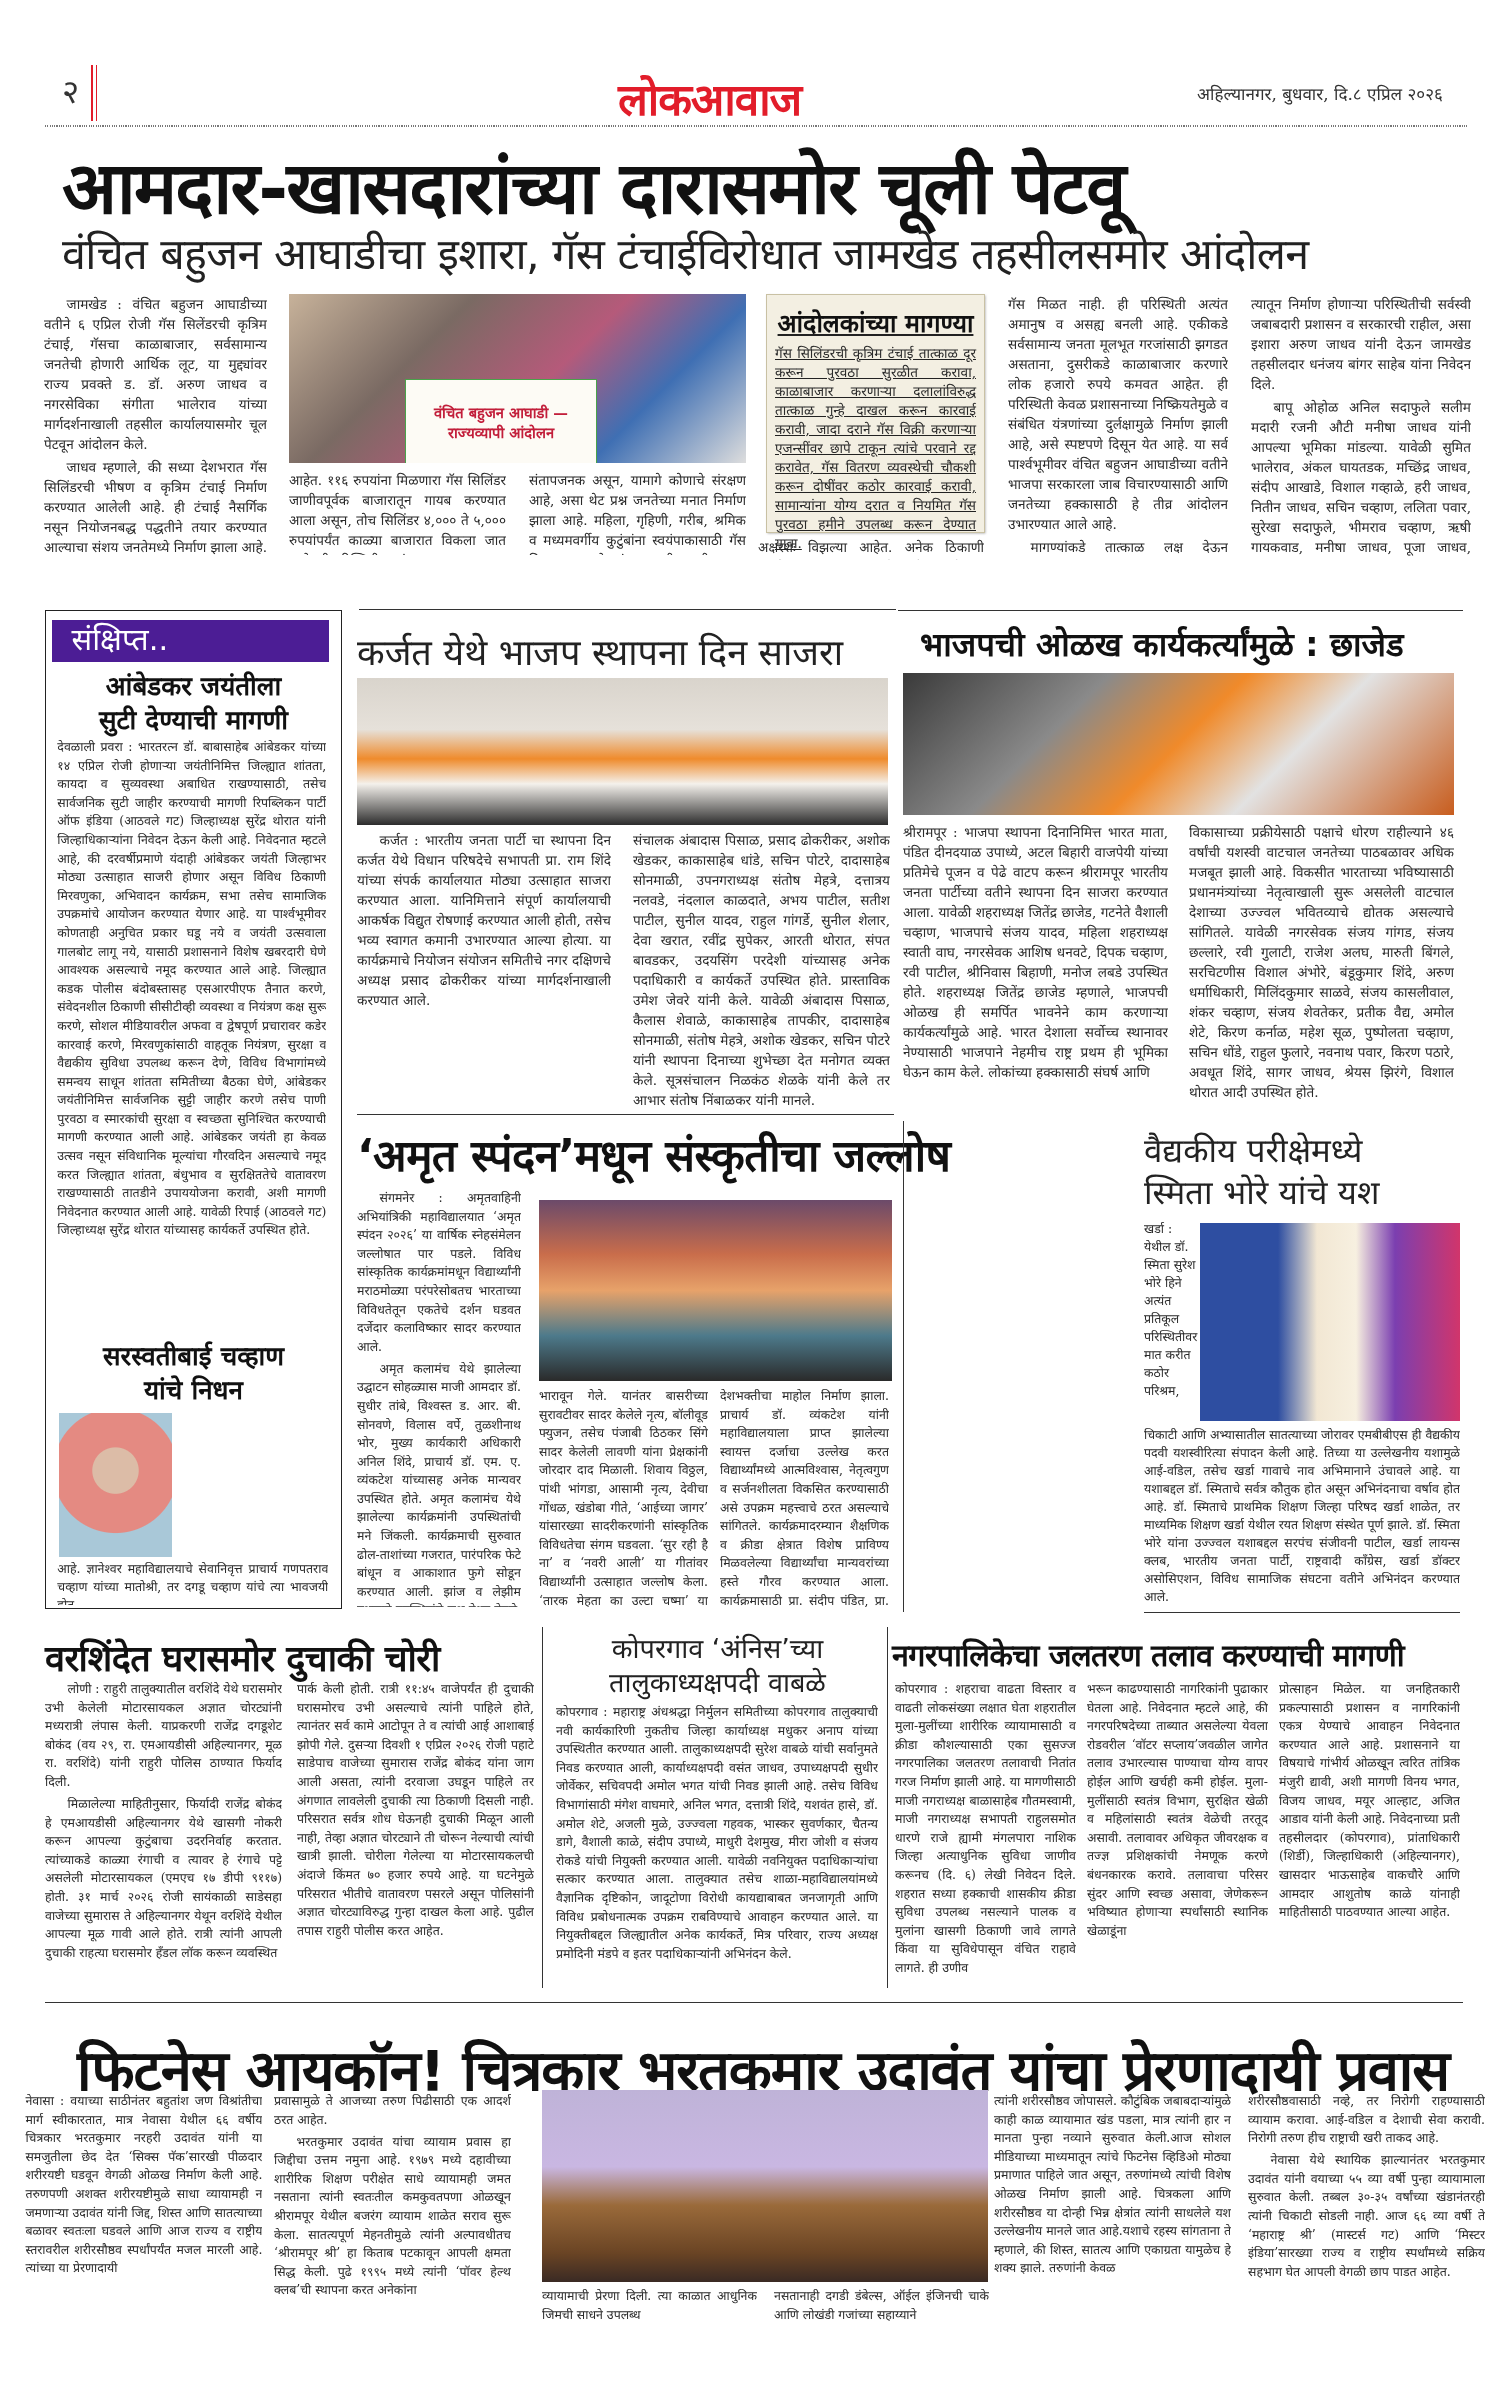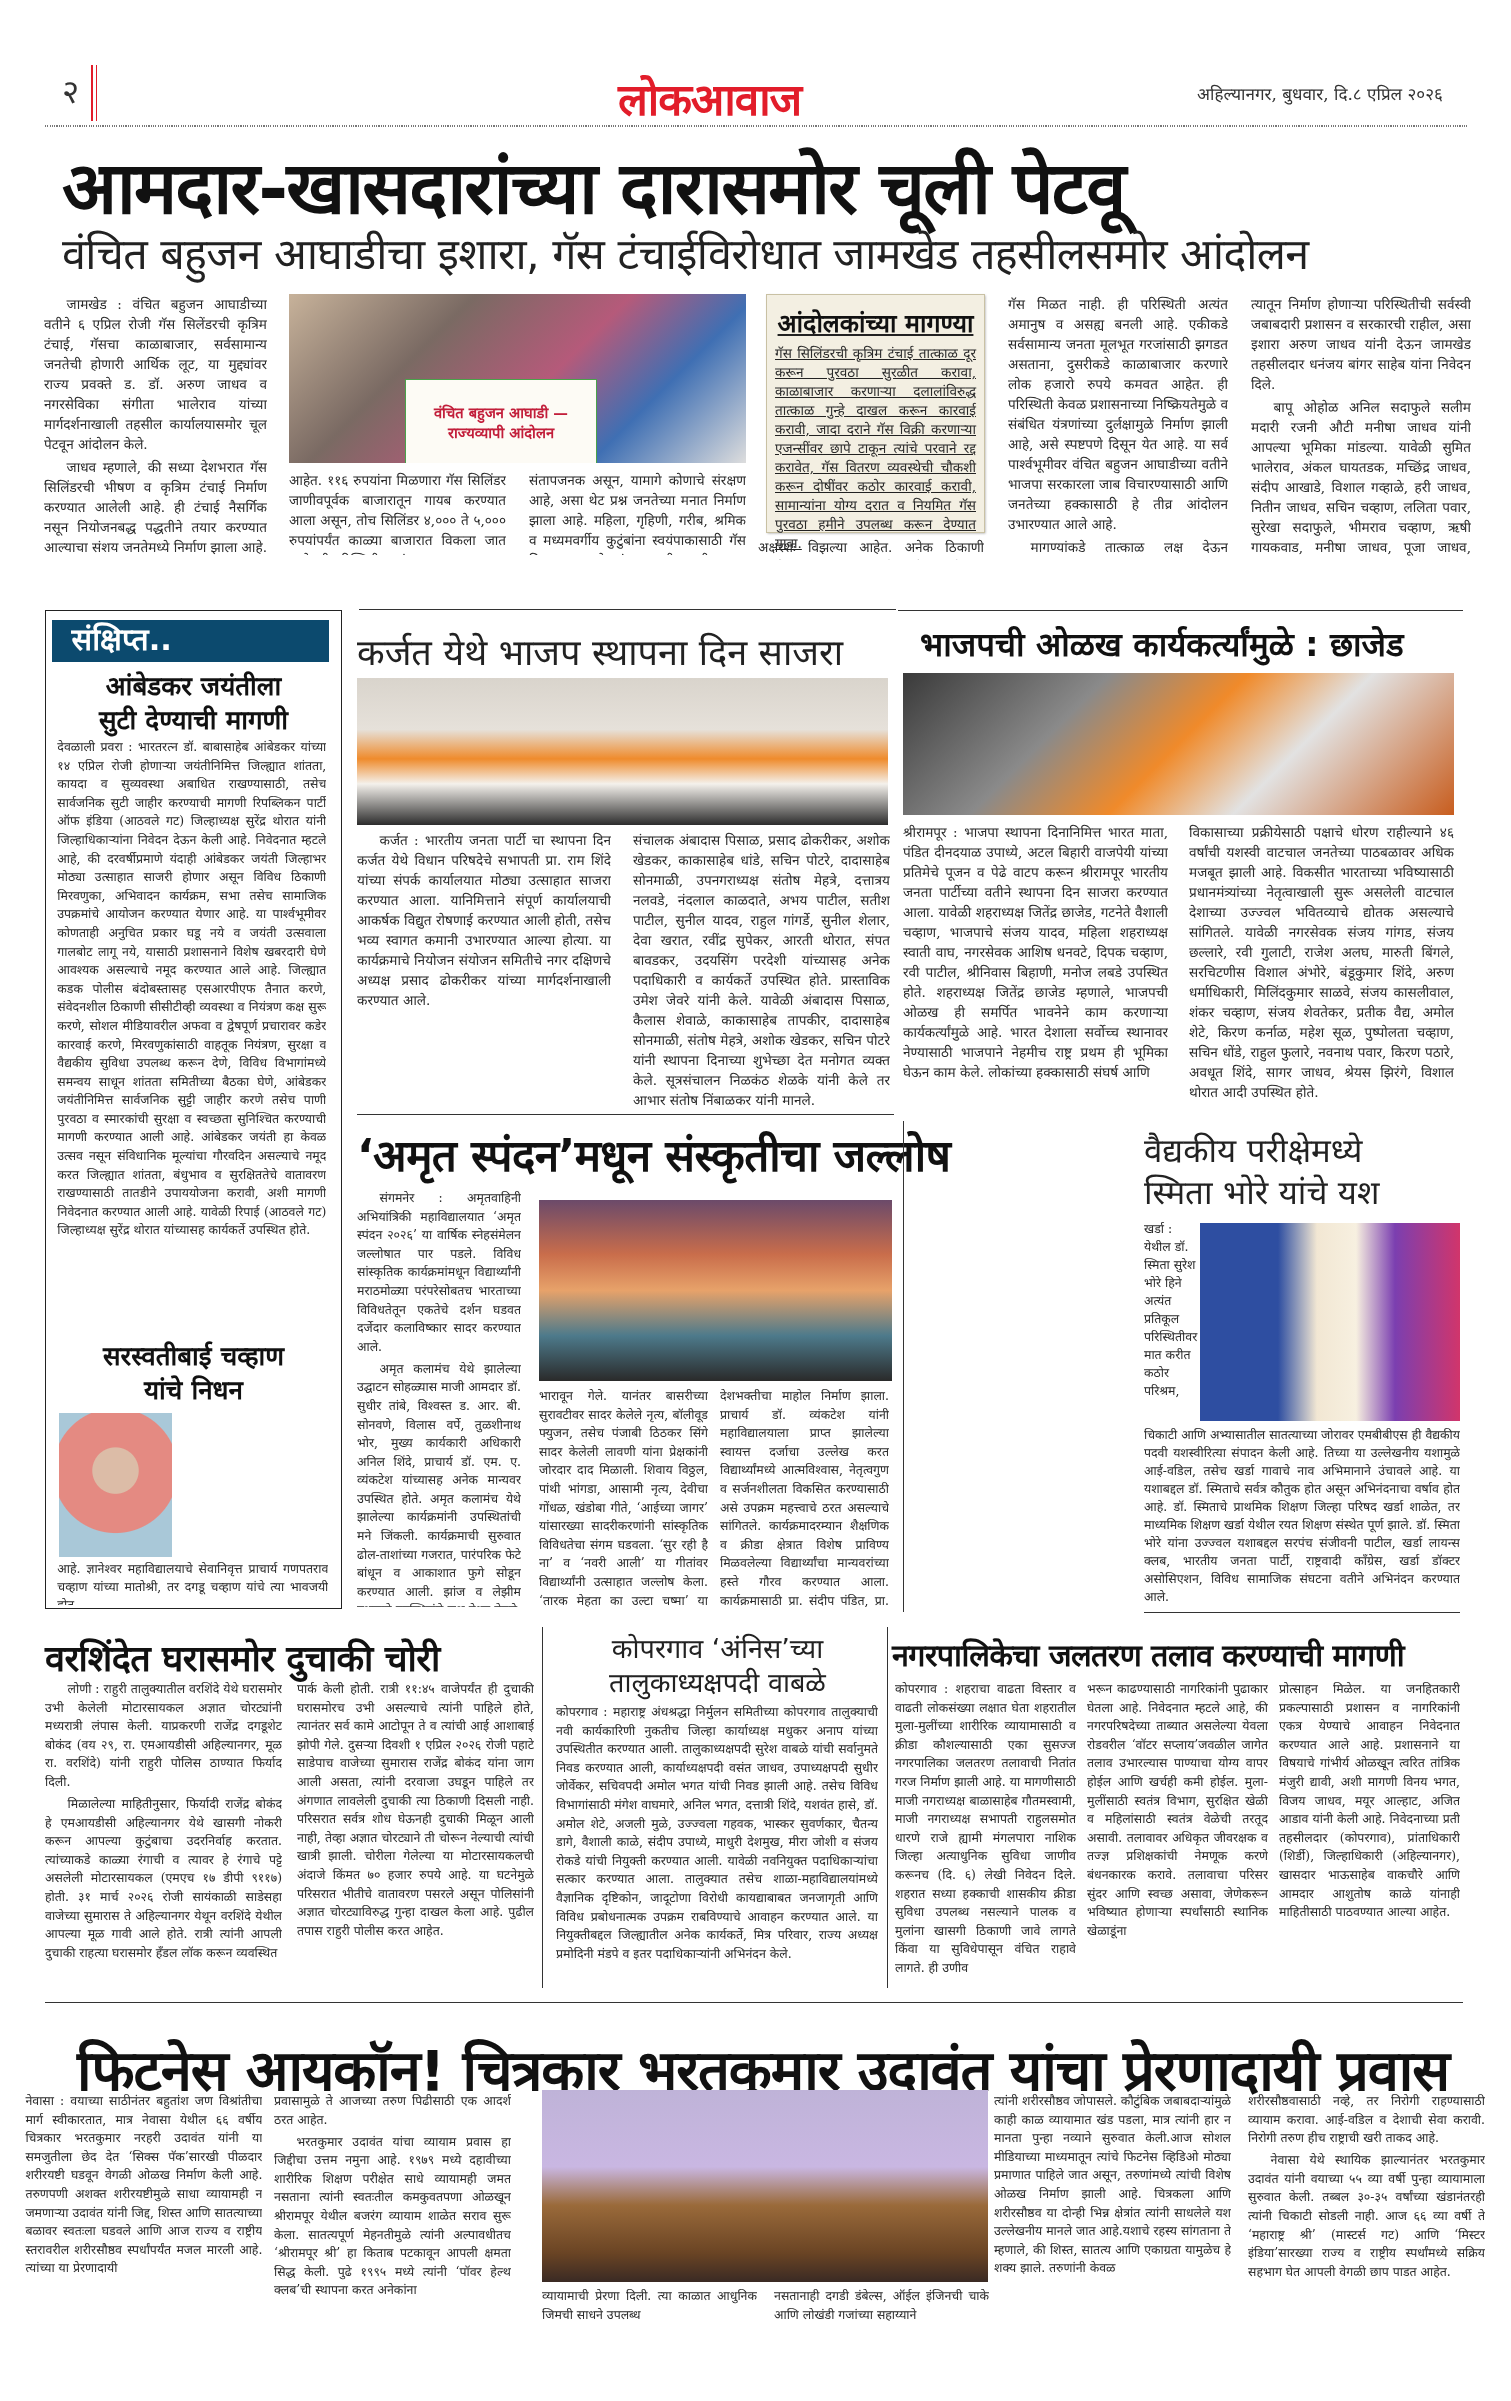--- a/index.html
+++ b/index.html
@@ -26,21 +26,21 @@
 
   .photo-rally { background:linear-gradient(135deg,#c7b29a 0%,#7a6a63 30%,#b55a7a 55%,#3f6fb3 75%,#ddd 100%); }
   .photo-bjp { background:linear-gradient(180deg,#d9d4cc 0%,#e6e1da 35%,#ef8b2c 55%,#f4f1ec 72%,#2c2c2c 100%); }
   .photo-bjp2 { background:linear-gradient(135deg,#3a3a3a 0%,#8a8a8a 30%,#f08a2a 50%,#e2e2e2 68%,#c85d1e 100%); }
   .photo-cult { background:linear-gradient(180deg,#6b4a6a 0%,#c96d4b 30%,#e7a26a 50%,#4d7a8b 75%,#2a2a2a 100%); }
   .photo-grad { background:linear-gradient(90deg,#2e4ea1 0%,#2e4ea1 30%,#f2e7d3 45%,#f7f0e0 60%,#7b3fb0 75%,#d1356b 100%); }
   .photo-woman { background:radial-gradient(circle at 50% 40%,#dcbca7 0 22%,#e48a82 23% 60%,#a9c8d8 61%); }
   .photo-body { background:linear-gradient(180deg,#bfb3d8 0%,#c9b7e2 40%,#9a6a3a 60%,#6a4424 85%,#3a2a24 100%); }
 
   .boxed { position:absolute; border:1.7px solid #222; }
-  .sankshipt-bar { position:absolute; background:#0c4a6e; color:#fff; font-weight:bold; font-size:30.5px; }
+  .sankshipt-bar { position:absolute; background:#4c1d95; color:#fff; font-weight:normal; font-size:30.5px; }
   .demand-box { position:absolute; background:#f3efe2; border:1.1px solid #c9c1a4; box-shadow:1.1px 1.1px 2.3px #aaa; }
 </style>
 </head>
 <body>
 
 <div class="abs" id="page-no">२</div>
 <div class="abs" id="mast-bar1"></div>
 <div class="abs" id="mast-bar2"></div>
 <div class="abs" id="logo">लोकआवाज</div>
 <div class="abs" id="dateline">अहिल्यानगर, बुधवार, दि.८ एप्रिल २०२६</div>

